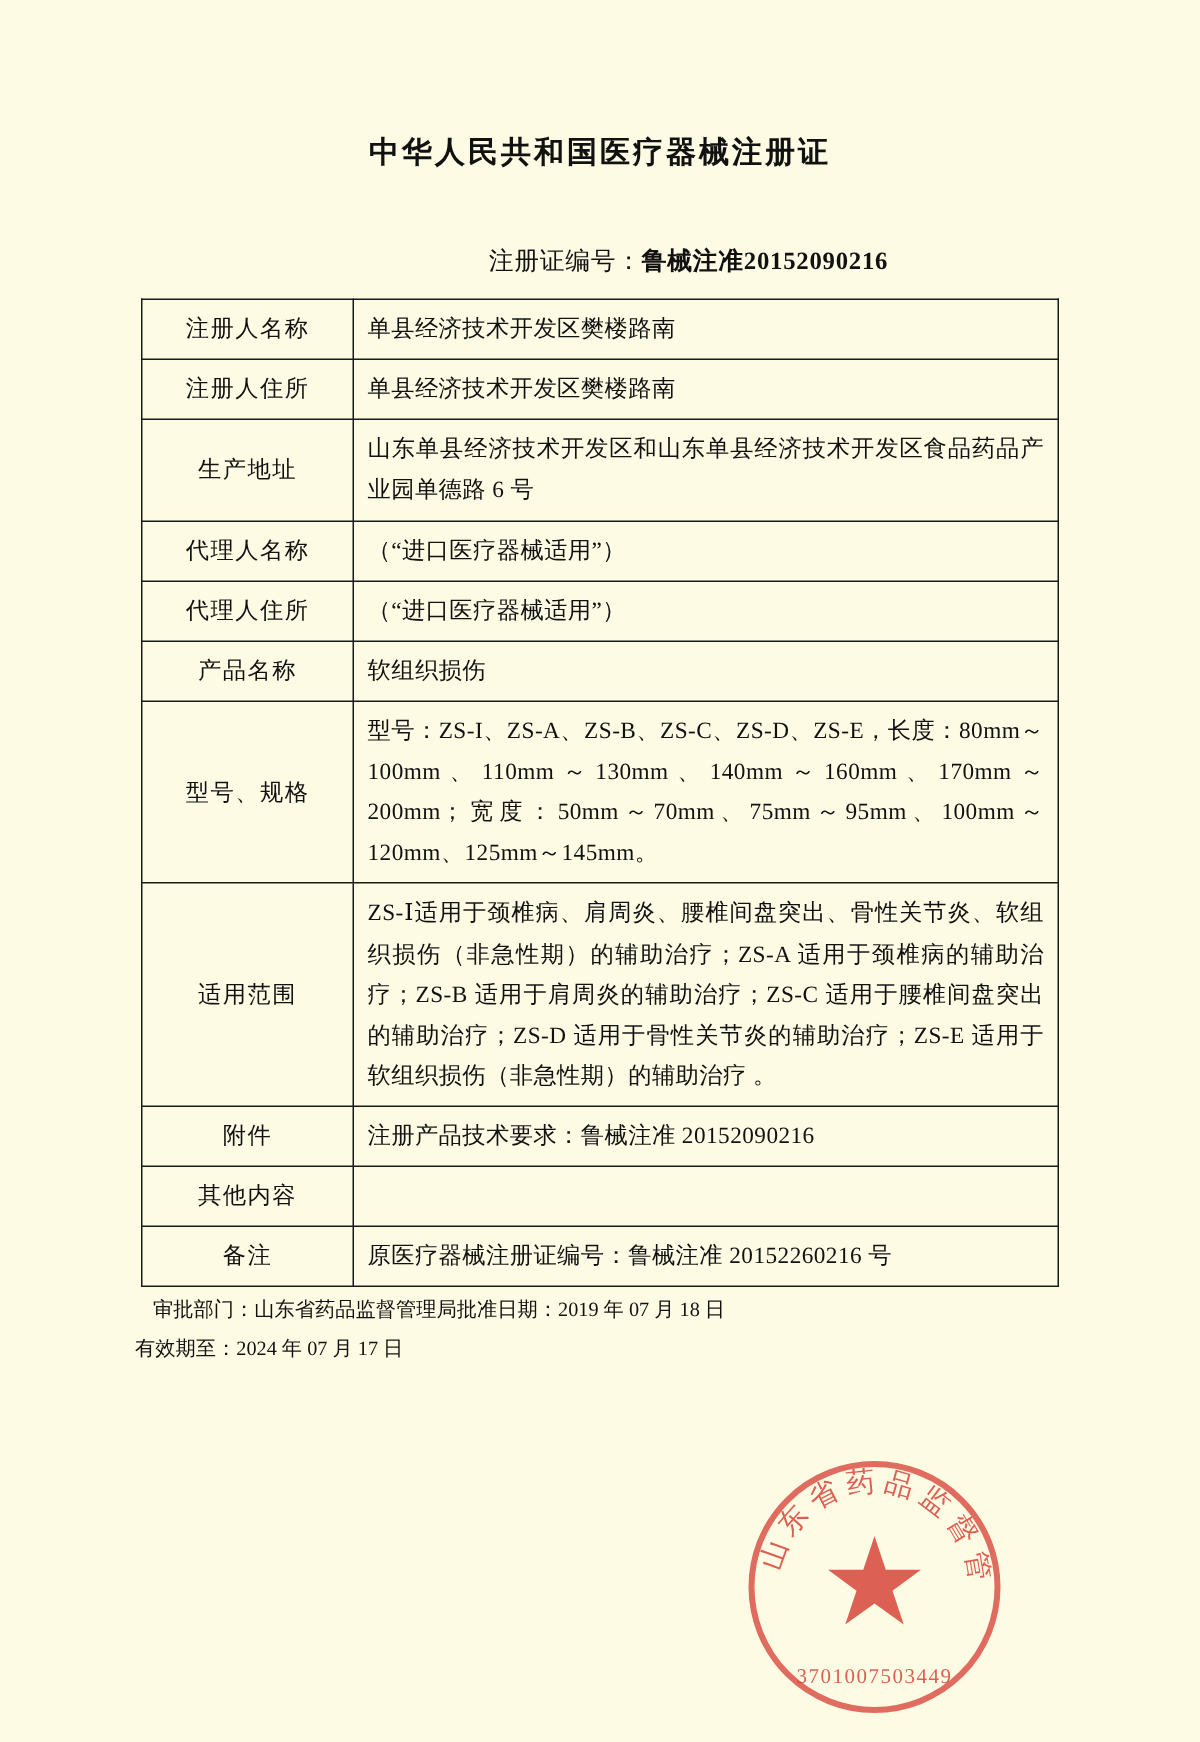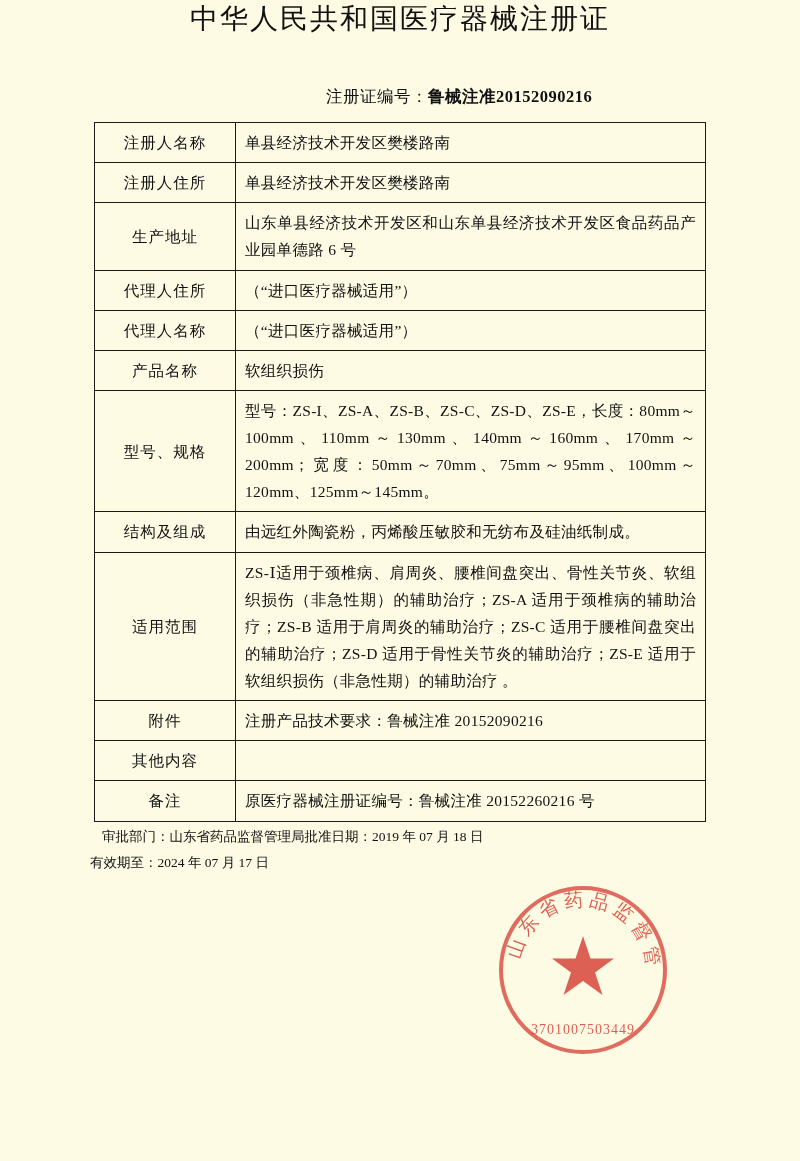--- a/index.html
+++ b/index.html
@@ -16,23 +16,24 @@
     overflow: hidden;
   }
   .page {
     position: relative;
     width: 800px;
     height: 1161px;
     box-sizing: border-box;
   }
   .doc-title {
     text-align: center;
-    font-size: 28px;
-    font-weight: normal;
+    font-size: 20px;
+    font-weight: bold;
     letter-spacing: 2px;
+    margin-top: 88px;
     font-family: "Liberation Serif", "DejaVu Serif", serif;
   }
   .reg-no {
     margin-top: 48px;
     margin-left: 118px;
     font-size: 16.5px;
     letter-spacing: 0.5px;
     text-align: center;
   }
   .reg-no .label { }
@@ -110,38 +111,34 @@
       </tr>
       <tr>
         <td class="k">注册人住所</td>
         <td class="v">单县经济技术开发区樊楼路南</td>
       </tr>
       <tr>
         <td class="k">生产地址</td>
         <td class="v just">山东单县经济技术开发区和山东单县经济技术开发区食品药品产业园单德路 6 号</td>
       </tr>
       <tr>
-        <td class="k">代理人住所</td>
+        <td class="k">代理人名称</td>
         <td class="v">（“进口医疗器械适用”）</td>
       </tr>
       <tr>
-        <td class="k">代理人名称</td>
+        <td class="k">代理人住所</td>
         <td class="v">（“进口医疗器械适用”）</td>
       </tr>
       <tr>
         <td class="k">产品名称</td>
         <td class="v">软组织损伤</td>
       </tr>
       <tr>
         <td class="k">型号、规格</td>
         <td class="v just">型号：ZS-I、ZS-A、ZS-B、ZS-C、ZS-D、ZS-E，长度：80mm～100mm、110mm～130mm、140mm～160mm、170mm～200mm；宽度：50mm～70mm、75mm～95mm、100mm～120mm、125mm～145mm。</td>
-      </tr>
-      <tr>
-        <td class="k">结构及组成</td>
-        <td class="v">由远红外陶瓷粉，丙烯酸压敏胶和无纺布及硅油纸制成。</td>
       </tr>
       <tr>
         <td class="k">适用范围</td>
         <td class="v just">ZS-Ⅰ适用于颈椎病、肩周炎、腰椎间盘突出、骨性关节炎、软组织损伤（非急性期）的辅助治疗；ZS-A 适用于颈椎病的辅助治疗；ZS-B 适用于肩周炎的辅助治疗；ZS-C 适用于腰椎间盘突出的辅助治疗；ZS-D 适用于骨性关节炎的辅助治疗；ZS-E 适用于软组织损伤（非急性期）的辅助治疗 。</td>
       </tr>
       <tr>
         <td class="k">附件</td>
         <td class="v">注册产品技术要求：鲁械注准 20152090216</td>
       </tr>
       <tr>

